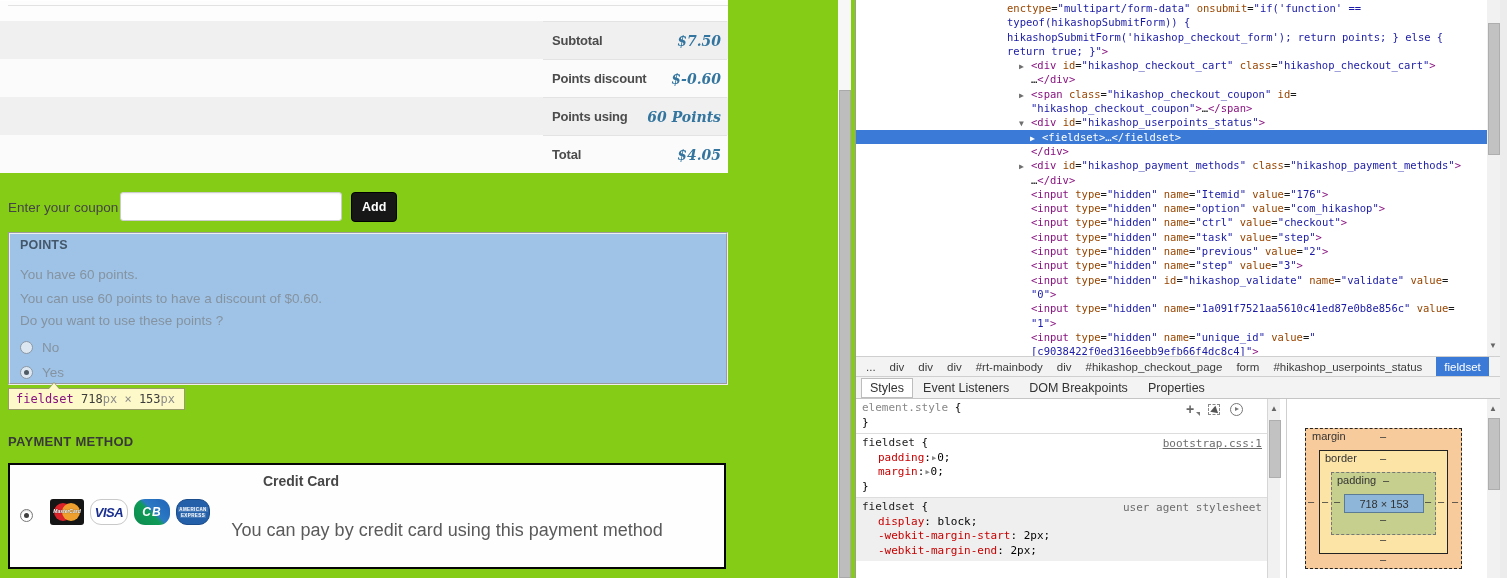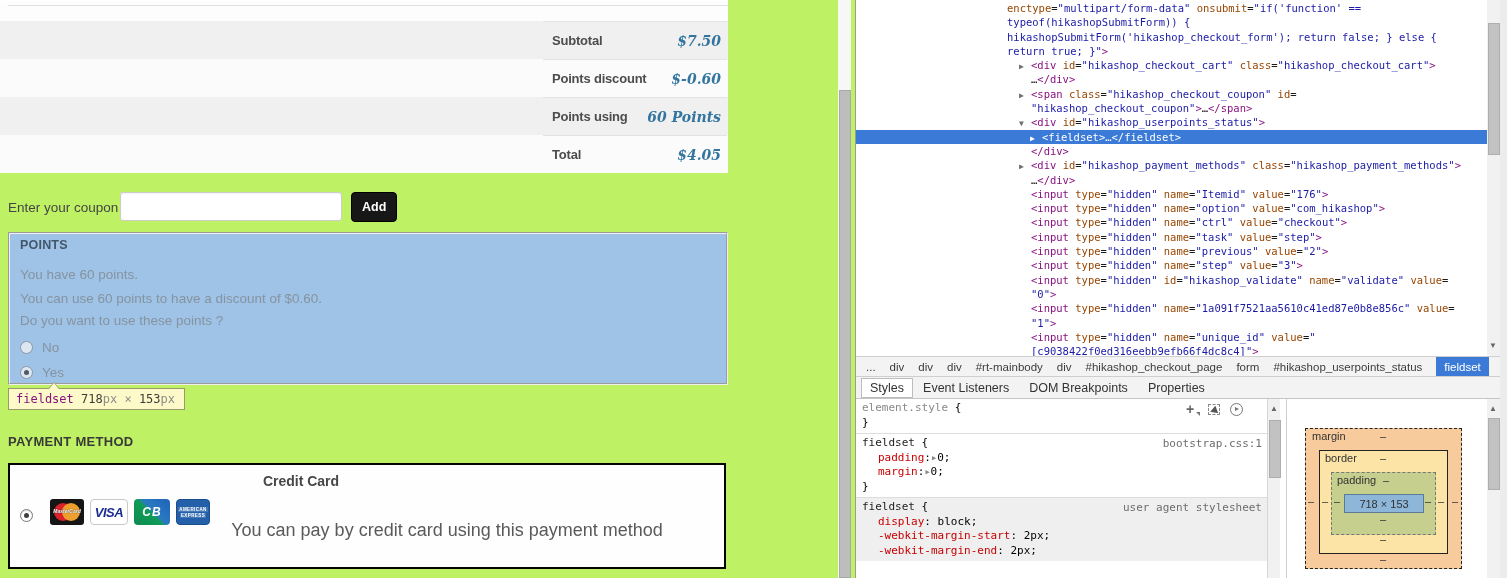--- a/index.html
+++ b/index.html
@@ -1,21 +1,21 @@
 <!DOCTYPE html>
 <html><head>
 <meta charset="utf-8">
 <style>
   * { margin:0; padding:0; box-sizing:border-box; }
   html,body { background:#e8e8e8; }
   .screen { position:relative; width:1507px; height:578px; background:#f4f4f4; overflow:hidden;
             font-family:"Liberation Sans", sans-serif; }
 
   
-  .page { position:absolute; left:0; top:0; width:855px; height:578px; background:#bef264; }
+  .page { position:absolute; left:0; top:0; width:855px; height:578px; background:#84cc16; }
   .top-strip { position:absolute; left:0; top:0; width:728px; height:21px; background:#fdfdfd; border-top:1px solid #fff; }
   .top-strip .cart-line { position:absolute; left:8px; right:0; top:4px; border-top:1px solid #e2e2e2; }
 
   .totals { position:absolute; left:0; top:21px; width:728px; }
   .t-row { position:relative; height:38px; }
   .t-dark { background:#f0f0f0; }
   .t-light { background:#fbfbfb; }
   .t-cell { position:absolute; left:543px; width:184px; height:100%; border-top:1px solid #e3e3e3;
             display:flex; align-items:center; justify-content:space-between; padding:0 6px 0 9px; }
   .t-label { font-size:13px; font-weight:700; color:#4c4c4c; letter-spacing:-0.2px; }
@@ -47,21 +47,21 @@
   .tt-tag { color:#881280; } .tt-num { color:#3c3c3c; } .tt-dim { color:#8c8c8c; }
 
   .pay-heading { position:absolute; left:8px; top:434px; font-size:13px; font-weight:700; color:#393939; letter-spacing:0.3px; }
   .pay-box { position:absolute; left:8px; top:463px; width:718px; height:106px; background:#fefefe; border:2px solid #050505; }
   .pay-radio { position:absolute; left:10px; top:44px; width:13px; height:13px; border-radius:50%; border:1px solid #787878;
                background:#fff; box-shadow:inset 0 1px 1px rgba(0,0,0,0.15); }
   .pay-radio::after { content:""; position:absolute; left:3px; top:3px; width:5px; height:5px; border-radius:50%; background:#3f3f3f; }
   .pay-title { position:absolute; left:291px; top:8px; transform:translateX(-50%); font-size:14px; font-weight:700; color:#474747; }
   .pay-desc { position:absolute; left:437px; top:55px; transform:translateX(-50%); font-size:18px; color:#5a5a5a; white-space:nowrap; }
   .cards { position:absolute; left:40px; top:34px; height:26px; display:flex; gap:6px; }
-  .card { height:26px; border-radius:4px; position:relative; overflow:hidden; }
+  .card { height:26px; border-radius:11px; position:relative; overflow:hidden; }
   .card-mc { width:34px; background:#151515; border-radius:3px; }
   .card-mc .mc-c1 { position:absolute; left:4px; top:4px; width:18px; height:18px; border-radius:50%; background:#d9222a; }
   .card-mc .mc-c2 { position:absolute; right:4px; top:4px; width:18px; height:18px; border-radius:50%; background:#ee9f2d; }
   .card-mc .mc-txt { position:absolute; left:0; right:0; top:9px; text-align:center; font-size:5px; font-style:italic;
                      color:#fff; text-shadow:0 0 1px #000; font-weight:700; }
   .card-visa { width:38px; background:#fff; border:1px solid #c9c9c9; display:flex; align-items:center; justify-content:center; }
   .card-visa span { font-size:13px; font-weight:900; font-style:italic; color:#1a2f8f; letter-spacing:-0.5px; }
   .card-cb { width:36px; background:linear-gradient(225deg,#1e63b8 0%,#2b79c4 45%,#0f9b57 55%,#0c8a4e 100%); display:flex; align-items:center; justify-content:center; }
   .card-cb span { font-size:12px; font-weight:900; font-style:italic; color:#fff; letter-spacing:1px; }
   .card-amex { width:34px; background:#2460aa; border:1px solid #1b4c8c; display:flex; flex-direction:column; align-items:center; justify-content:center; gap:1px; }
@@ -104,21 +104,21 @@
   .styles-pane { position:absolute; left:0; top:399px; width:411px; height:179px; background:#fff; overflow:hidden;
                  font-family:"DejaVu Sans Mono", monospace; font-size:11px; }
   .rule { position:relative; padding:2px 4px 3px 6px; border-bottom:1px solid #ddd; }
   .rule.ro { background:#efefef; border-bottom:none; }
   .s-ln { line-height:14.5px; white-space:pre; }
   .sel-name { color:#222; } .sel-gray { color:#888; }
   .prop { padding-left:16px; }
   .p-name { color:#c80000; }
   .p-tri { font-size:7px; color:#8a8a8a; vertical-align:1px; padding:0 1px; }
   .r-link { position:absolute; right:5px; top:3px; color:#6d6d6d; }
-  .r-link.lnk { }
+  .r-link.lnk { text-decoration:underline; }
   .s-icons { position:absolute; right:24px; top:4px; display:flex; gap:10px; align-items:center; }
   .ic-plus { position:relative; width:12px; height:12px; color:#666; }
   .ic-plus::before { content:"+"; font:700 14px "Liberation Sans",sans-serif; position:absolute; top:-3px; left:0; }
   .ic-plus::after { content:""; position:absolute; right:-2px; bottom:0; border-left:4px solid transparent; border-top:4px solid #777; }
   .ic-state { position:relative; width:12px; height:11px; border:1px dashed #888; }
   .ic-state::after { content:""; position:absolute; right:0px; bottom:-1px; width:0; height:0;
                      border-top:4px solid transparent; border-bottom:4px solid transparent; border-left:7px solid #555; transform:rotate(40deg); }
   .ic-play { width:13px; height:13px; border:1.5px solid #777; border-radius:50%; position:relative; }
   .ic-play::after { content:""; position:absolute; left:4px; top:2.5px; border-top:2.5px solid transparent;
                     border-bottom:2.5px solid transparent; border-left:4px solid #777; }
@@ -225,21 +225,21 @@
 
     <div class="page-scrollbar">
         <div class="thumb"></div>
       </div>
   </section>
 
   <section class="devtools">
     <div class="tree" id="tree">
         <div class="ln" style="padding-left: 151px;"><span class="c-a">enctype</span><span class="c-p">=</span><span class="c-v">"multipart/form-data"</span><span class="c-p"> </span><span class="c-a">onsubmit</span><span class="c-p">=</span><span class="c-v">"if('function' ==</span></div>
         <div class="ln" style="padding-left: 151px;"><span class="c-v">typeof(hikashopSubmitForm)) {</span></div>
-        <div class="ln" style="padding-left: 151px;"><span class="c-v">hikashopSubmitForm('hikashop_checkout_form'); return false; } else {</span></div>
+        <div class="ln" style="padding-left: 151px;"><span class="c-v">hikashopSubmitForm('hikashop_checkout_form'); return points; } else {</span></div>
         <div class="ln" style="padding-left: 151px;"><span class="c-v">return true; }"</span><span class="c-t">&gt;</span></div>
         <div class="ln" style="padding-left: 163px;"><span class="arr">▶</span><span class="c-t">&lt;div</span><span class="c-p"> </span><span class="c-a">id</span><span class="c-p">=</span><span class="c-v">"hikashop_checkout_cart"</span><span class="c-p"> </span><span class="c-a">class</span><span class="c-p">=</span><span class="c-v">"hikashop_checkout_cart"</span><span class="c-t">&gt;</span></div>
         <div class="ln" style="padding-left: 175px;"><span class="c-e">…</span><span class="c-t">&lt;/div&gt;</span></div>
         <div class="ln" style="padding-left: 163px;"><span class="arr">▶</span><span class="c-t">&lt;span</span><span class="c-p"> </span><span class="c-a">class</span><span class="c-p">=</span><span class="c-v">"hikashop_checkout_coupon"</span><span class="c-p"> </span><span class="c-a">id</span><span class="c-p">=</span></div>
         <div class="ln" style="padding-left: 175px;"><span class="c-v">"hikashop_checkout_coupon"</span><span class="c-t">&gt;</span><span class="c-e">…</span><span class="c-t">&lt;/span&gt;</span></div>
         <div class="ln" style="padding-left: 163px;"><span class="arr">▼</span><span class="c-t">&lt;div</span><span class="c-p"> </span><span class="c-a">id</span><span class="c-p">=</span><span class="c-v">"hikashop_userpoints_status"</span><span class="c-t">&gt;</span></div>
         <div class="ln hl" style="padding-left: 174px;"><span class="arr">▶</span><span class="c-t">&lt;fieldset&gt;</span><span class="c-e">…</span><span class="c-t">&lt;/fieldset&gt;</span></div>
         <div class="ln" style="padding-left: 175px;"><span class="c-t">&lt;/div&gt;</span></div>
         <div class="ln" style="padding-left: 163px;"><span class="arr">▶</span><span class="c-t">&lt;div</span><span class="c-p"> </span><span class="c-a">id</span><span class="c-p">=</span><span class="c-v">"hikashop_payment_methods"</span><span class="c-p"> </span><span class="c-a">class</span><span class="c-p">=</span><span class="c-v">"hikashop_payment_methods"</span><span class="c-t">&gt;</span></div>
         <div class="ln" style="padding-left: 175px;"><span class="c-e">…</span><span class="c-t">&lt;/div&gt;</span></div>

